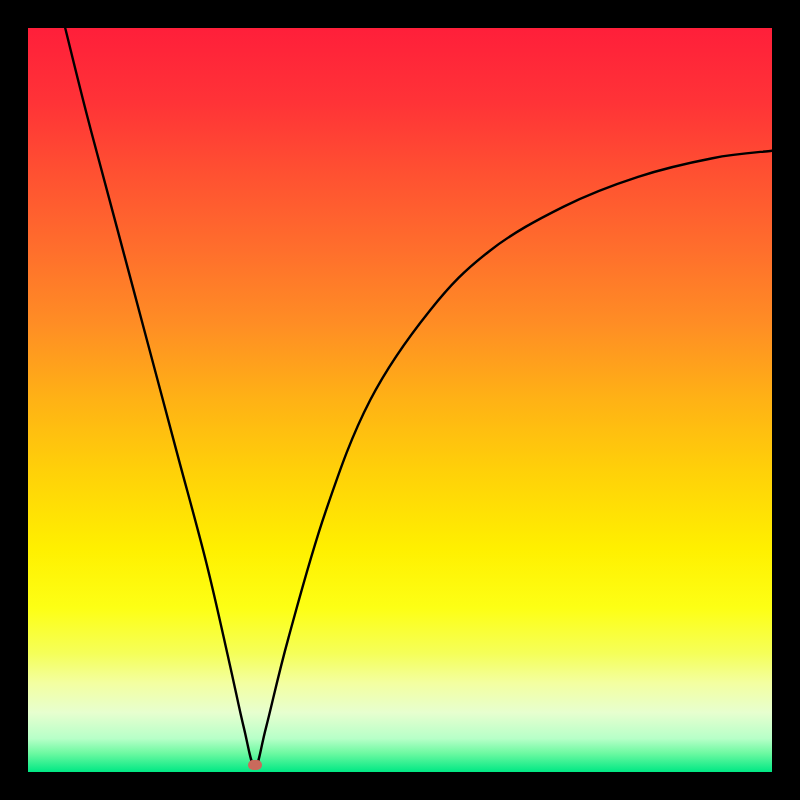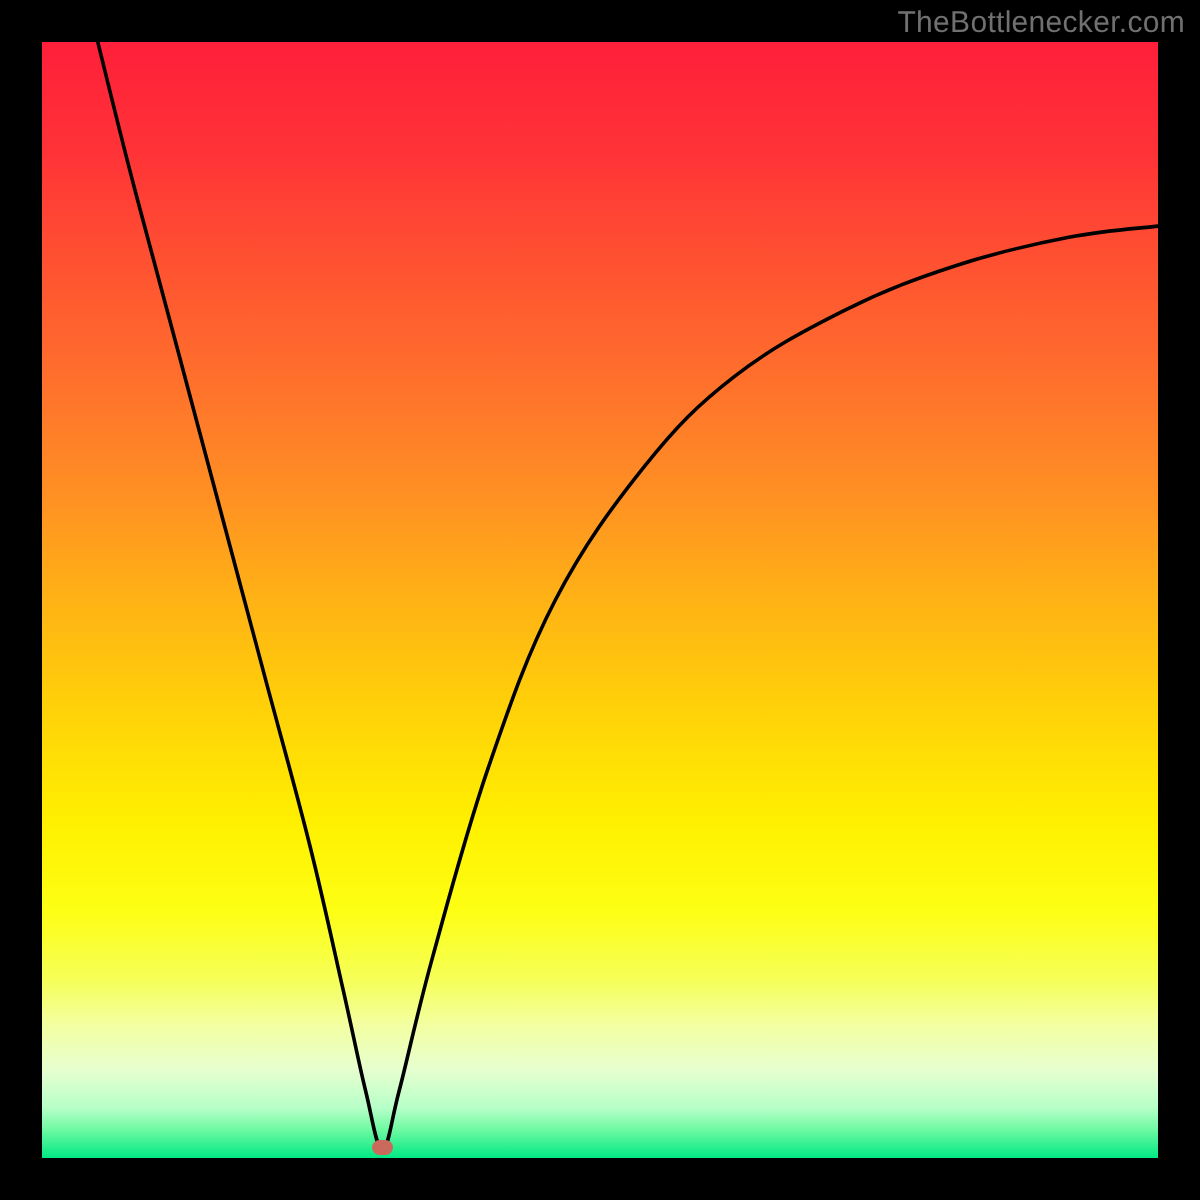--- a/index.html
+++ b/index.html
@@ -46,21 +46,20 @@
     width: 14px;
     height: 10px;
     border-radius: 5px;
   }
 </style>
 </head>
 <body>
 
 <div class="frame">
 
-  <div class="attribution">TheBottlenecker.com</div>
 
   <div class="plot-area">
 
     <svg class="gradient-bg" width="744" height="744" viewBox="0 0 744 744" preserveAspectRatio="none">
       <defs>
         <linearGradient id="bgGrad" x1="0" y1="0" x2="0" y2="1">
             <stop offset="0%" stop-color="#ff1f3a"></stop>
             <stop offset="10%" stop-color="#ff3337"></stop>
             <stop offset="20%" stop-color="#ff5231"></stop>
             <stop offset="30%" stop-color="#ff6f2c"></stop>

